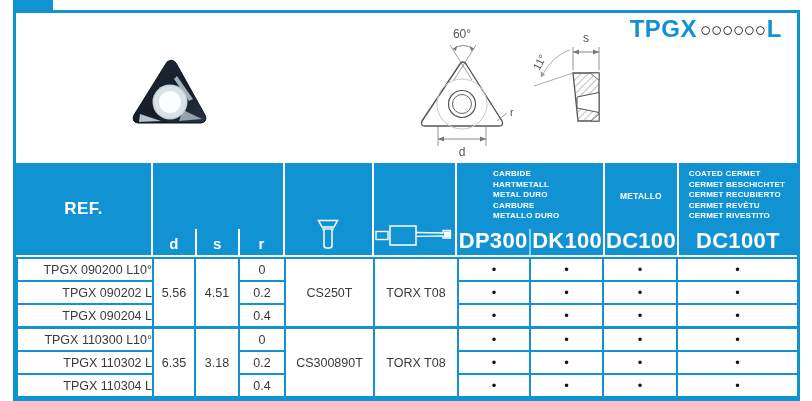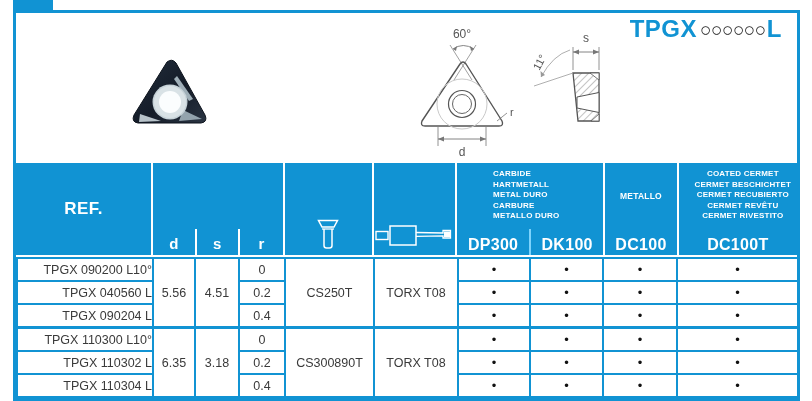--- a/index.html
+++ b/index.html
@@ -35,29 +35,29 @@
   .dsr-cell{box-sizing:border-box;display:flex;align-items:flex-end;justify-content:center;
             padding-bottom:3px;color:#fff;font-weight:bold;font-size:15px;}
   .dsr-cell.w-d{width:42px;} .dsr-cell.w-s{width:44px;border-left:2px solid #fff;}
   .dsr-cell.w-r{width:46px;border-left:2px solid #fff;}
   .hcol.iconcol{align-items:flex-end;justify-content:center;}
   .hcol.screw{width:89px;padding-bottom:5px;}
   .hcol.driver{width:84px;padding-bottom:9px;}
   .hcol.grp{flex-direction:column;}
   .hcol.carbide{width:149px;}
   .hcol.cermet{width:74px;}
-  .hcol.coated{width:121px;text-align:center;}
+  .hcol.coated{width:121px;}
   .grp-lines{flex:1;color:#fff;font-weight:bold;font-size:8px;line-height:10.6px;
              letter-spacing:0.2px;padding-top:6px;}
   .grp-lines.center-block{padding-left:36px;}
   .grp-lines.left-block{padding-left:10px;}
   .grp-lines.single{display:flex;align-items:center;justify-content:center;padding-top:0;font-size:8.5px;}
   .grade-row{height:26px;display:flex;}
   .grade-cell{box-sizing:border-box;flex:1;display:flex;align-items:flex-end;justify-content:center;
-              padding-bottom:1px;color:#fff;font-weight:bold;font-size:16px;letter-spacing:0.3px;}
+              padding-bottom:1px;color:#fff;font-weight:bold;font-size:22px;letter-spacing:0.3px;}
   .grade-cell.split-l{max-width:72px;} .grade-cell.split-r{border-left:2px solid #7dd3fc;}
   table.body{border-collapse:collapse;table-layout:fixed;width:781px;background:#fff;}
   table.body td{border:2px solid var(--accent);height:21px;font-size:12.5px;color:#3a3a3a;
                 text-align:center;padding:0;overflow:hidden;white-space:nowrap;}
   table.body td.ref{text-align:right;padding-left:8px;}
   table.body tr.grp2 td{border-top:3px solid var(--accent);}
   table.body td.dot{font-size:13px;color:#111;}
 </style>
 </head>
 <body>
@@ -233,21 +233,21 @@
           <td rowspan="3">4.51</td>
           <td>0</td>
           <td rowspan="3">CS250T</td>
           <td rowspan="3">TORX T08</td>
           <td class="dot">•</td>
           <td class="dot">•</td>
           <td class="dot">•</td>
           <td class="dot">•</td>
         </tr>
         <tr>
-          <td class="ref">TPGX 040560 L</td>
+          <td class="ref">TPGX 090202 L</td>
           <td>0.2</td>
           <td class="dot">•</td>
           <td class="dot">•</td>
           <td class="dot">•</td>
           <td class="dot">•</td>
         </tr>
         <tr>
           <td class="ref">TPGX 090204 L</td>
           <td>0.4</td>
           <td class="dot">•</td>

